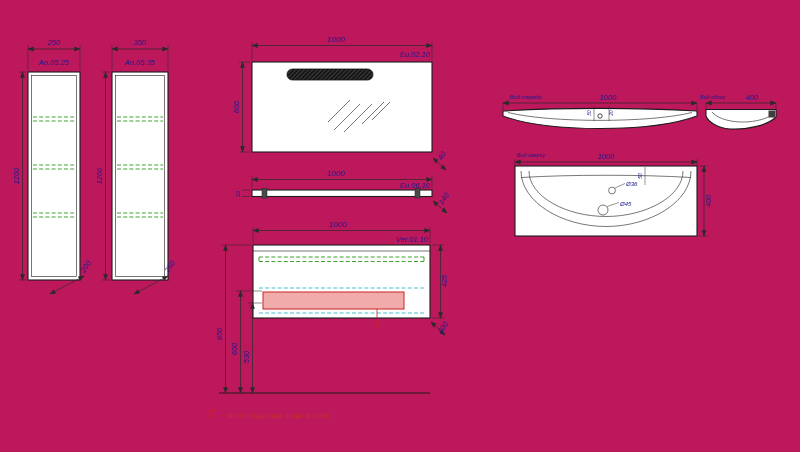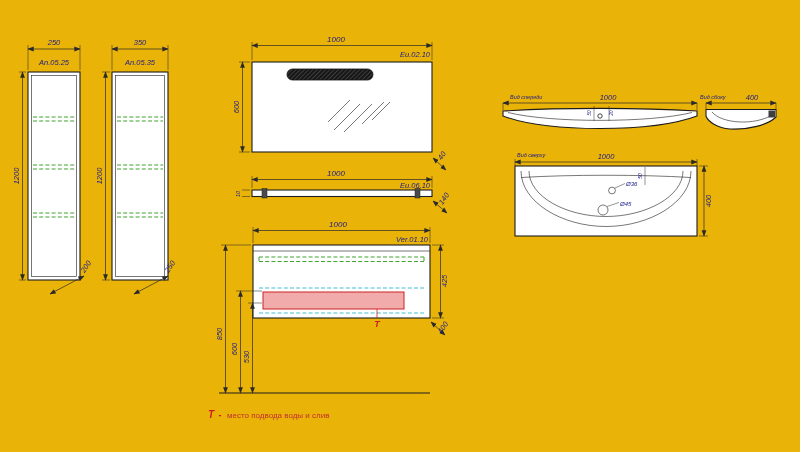--- a/index.html
+++ b/index.html
@@ -1,16 +1,16 @@
 <!DOCTYPE html>
 <html><head>
 <meta charset="utf-8">
 <style>
   html,body{margin:0;padding:0;background:#ffffff;}
-  .page{position:relative;width:800px;height:452px;background:#eab308;overflow:hidden;font-family:"Liberation Sans",sans-serif;}
+  .page{position:relative;width:800px;height:452px;background:#be185d;overflow:hidden;font-family:"Liberation Sans",sans-serif;}
   svg{display:block;}
   svg text{font-family:"Liberation Sans",sans-serif;fill:#1a1a8c;font-style:italic;}
   .ol{fill:#ffffff;stroke:#1c1c1c;stroke-width:1.1;}
   .tl{fill:none;stroke:#1c1c1c;stroke-width:.6;}
   .dim{stroke:#2a2a2a;stroke-width:.7;fill:none;}
   .ext{stroke:#2a2a2a;stroke-width:.55;fill:none;}
   .gd{stroke:#3fa32e;stroke-width:1;stroke-dasharray:4 2.2;fill:none;}
   .cd{stroke:#2fb6c9;stroke-width:.9;stroke-dasharray:4 2.2;fill:none;}
   .t8{font-size:8px;text-anchor:middle;}
   .t7{font-size:7.5px;text-anchor:middle;}

